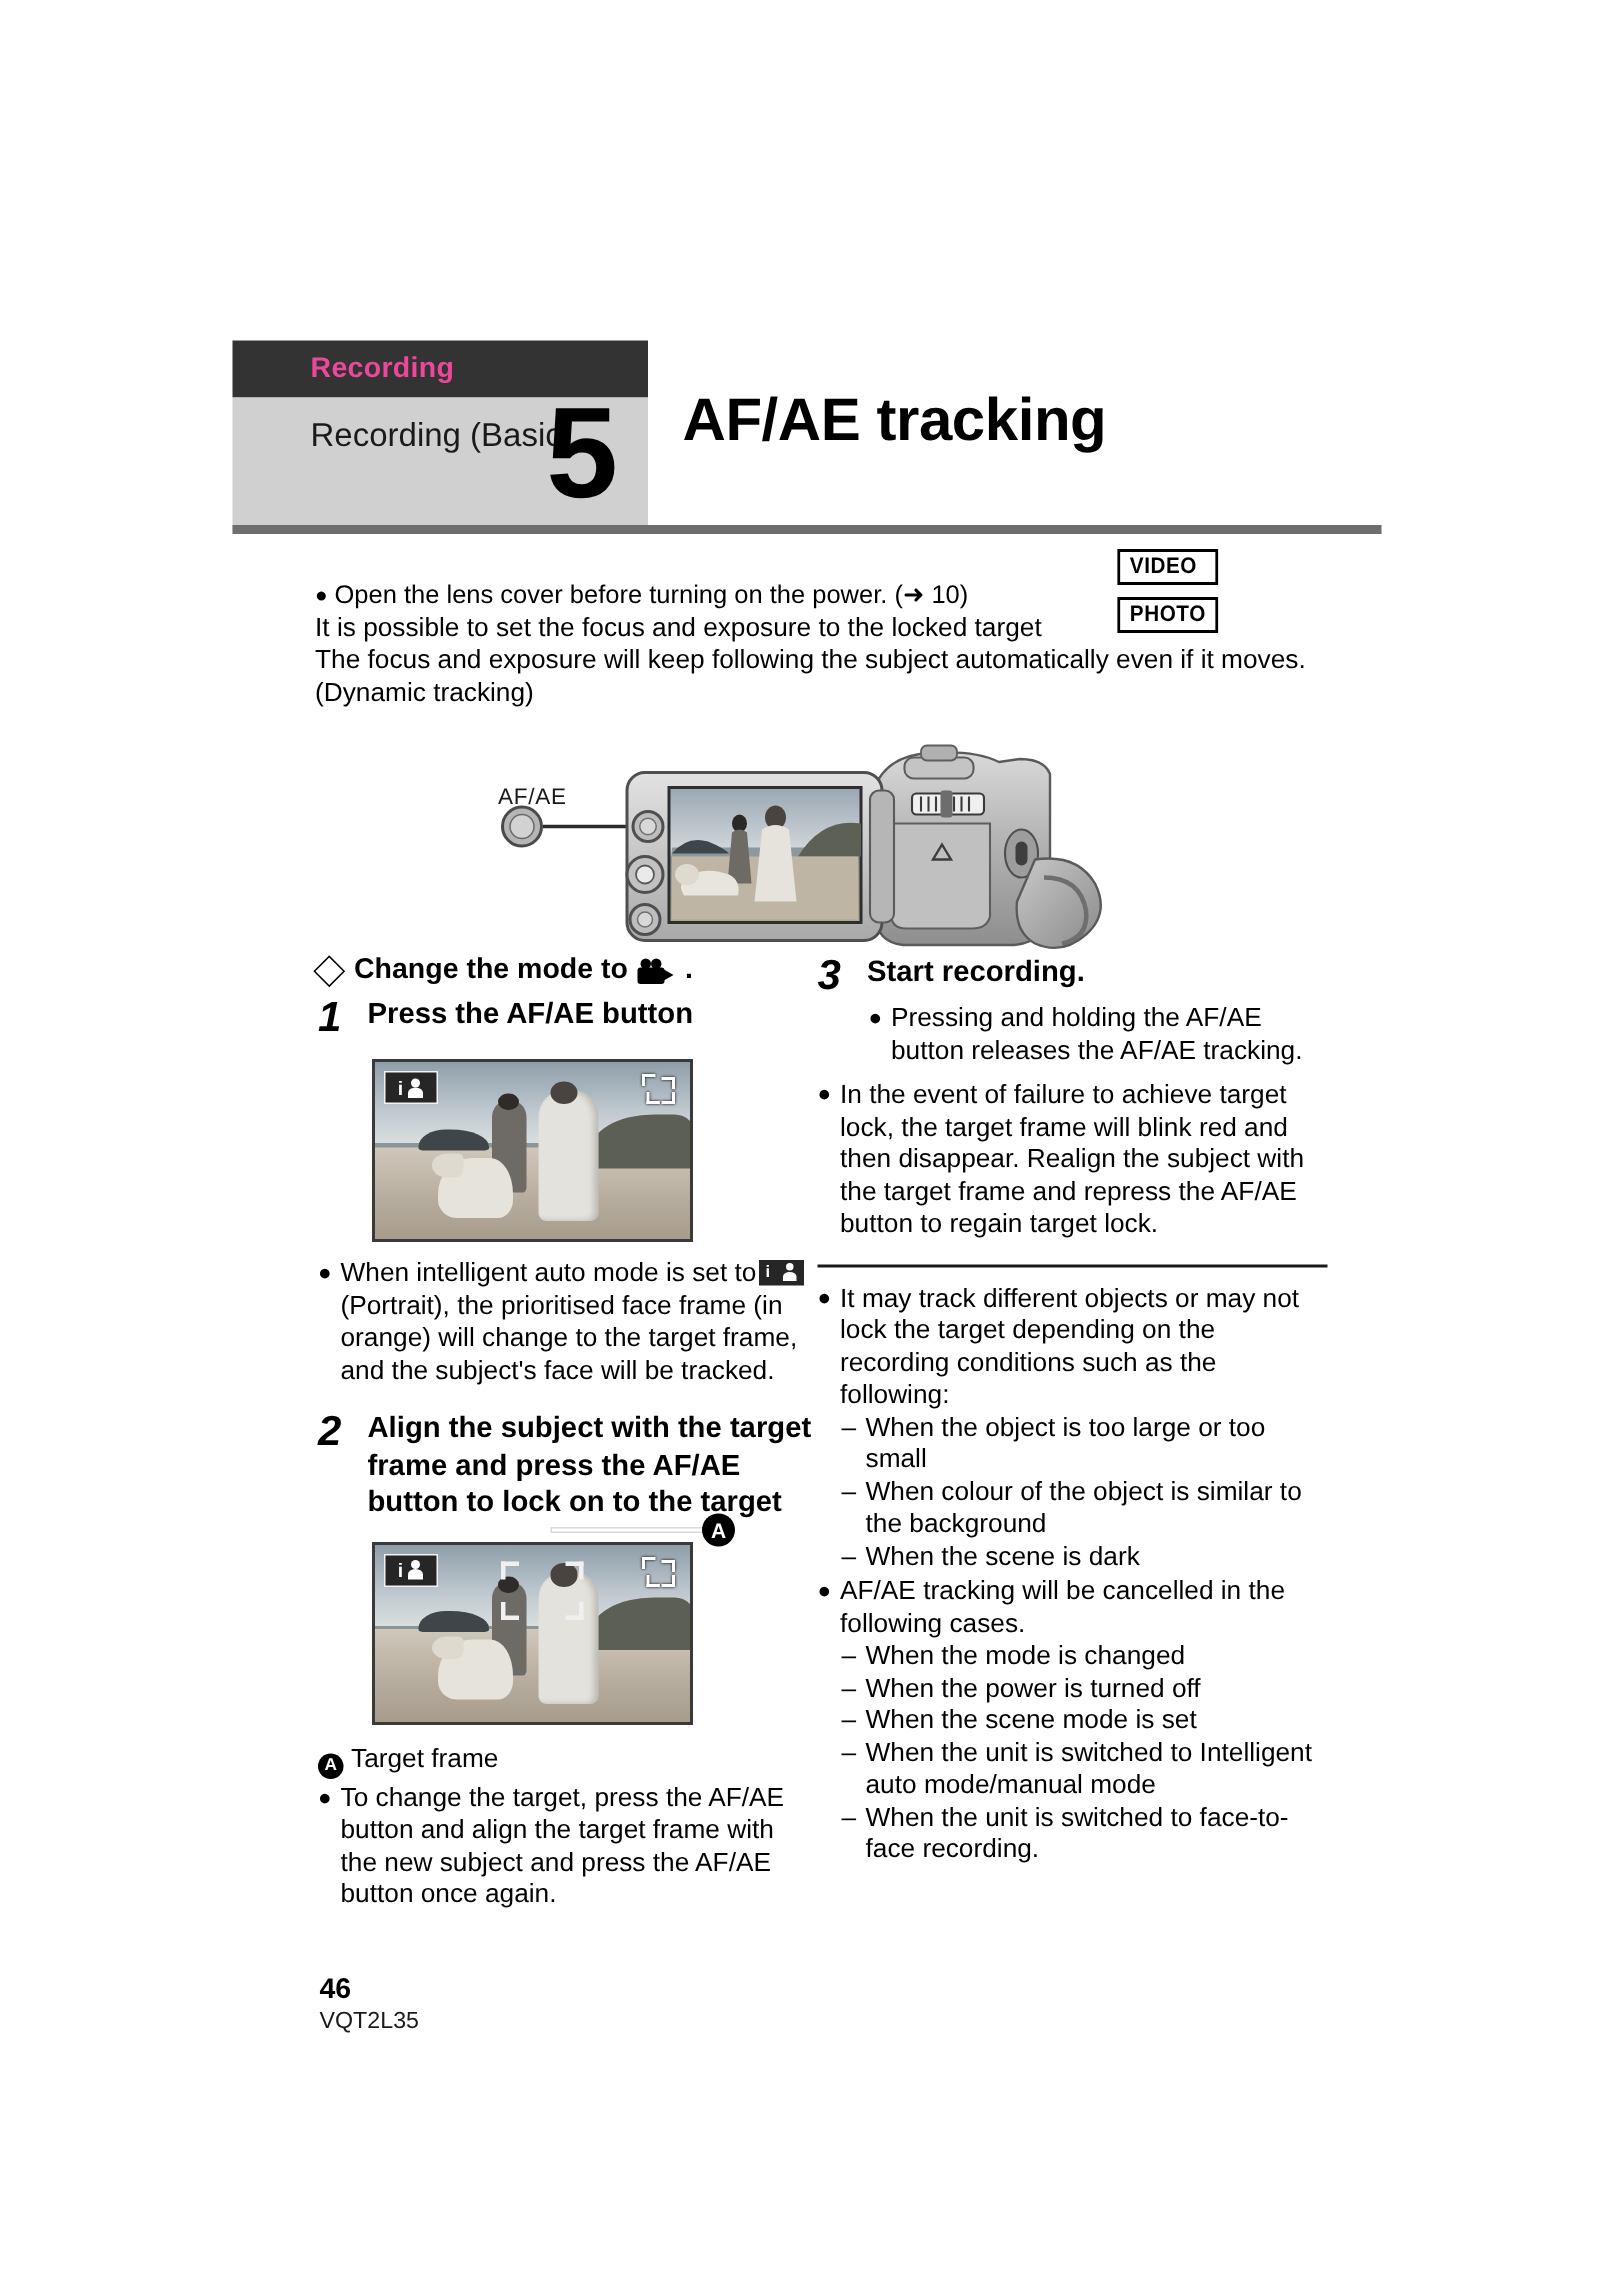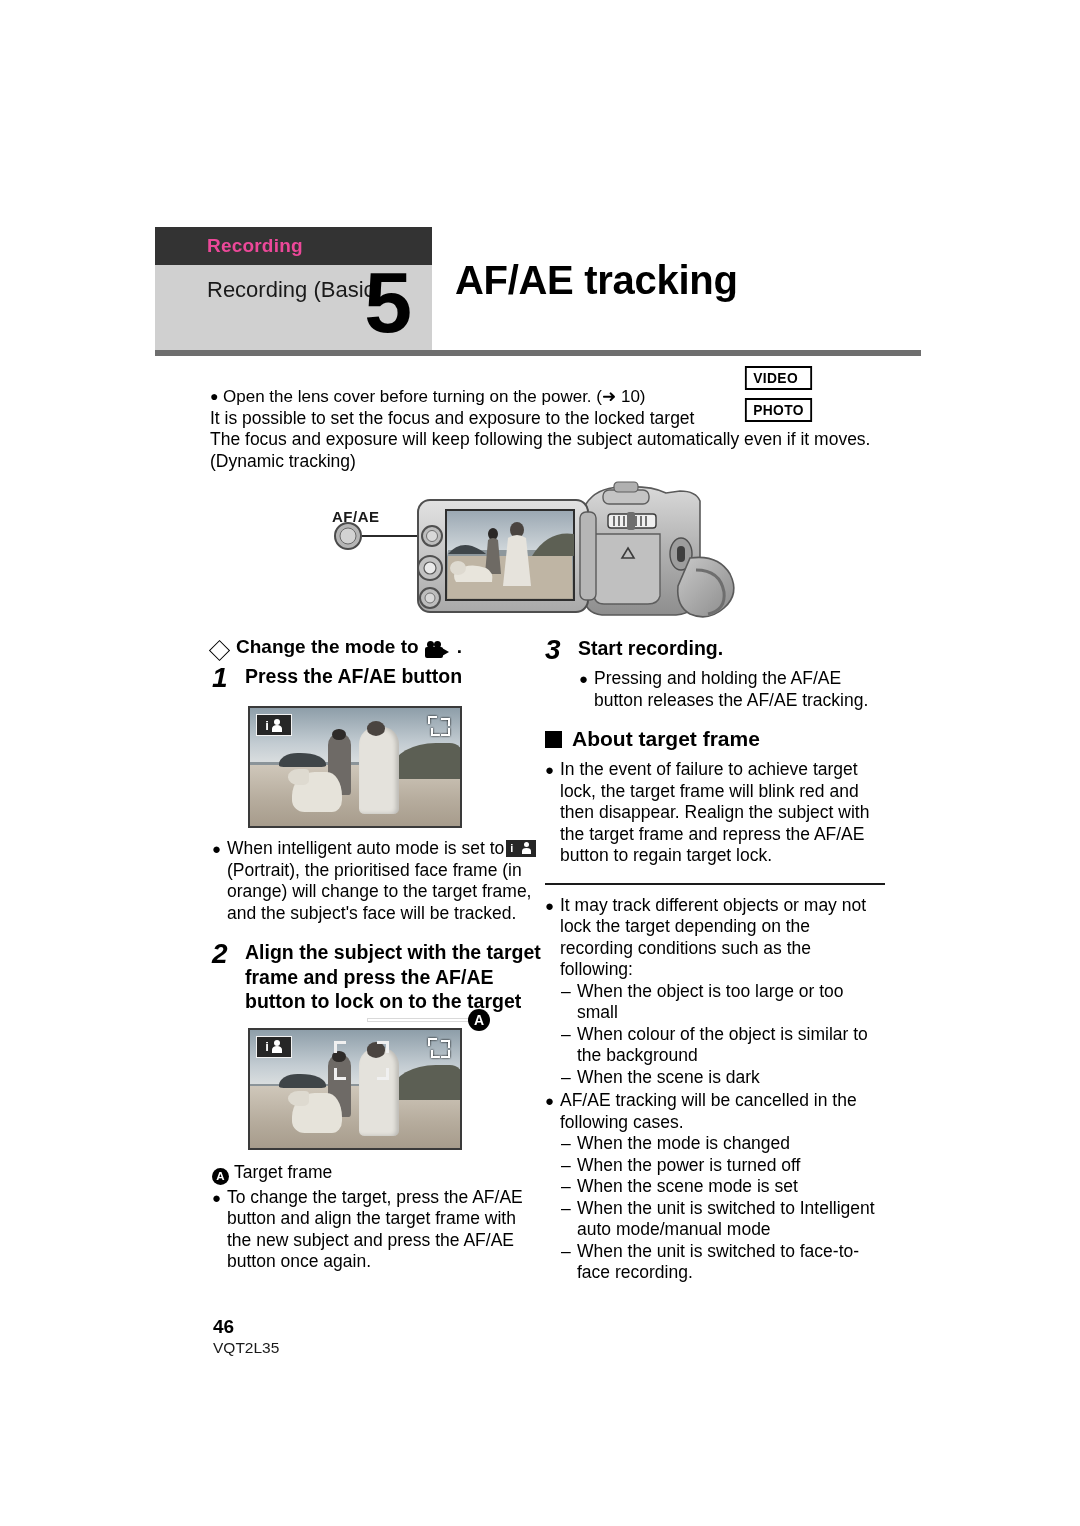--- a/index.html
+++ b/index.html
@@ -123,24 +123,23 @@
     font-size: 14px;
     line-height: 21.5px;
     vertical-align: top;
   }
   .arrow-ref { font-size: 17px; }
 
   
   .illo {
     position: absolute;
     left: 318px;
-    top: 478px;
+    top: 493px;
     width: 460px;
     height: 150px;
-    font-weight: bold;
   }
   .afae-label {
     position: absolute;
     left: 14px;
     top: 30px;
     font-size: 15px;
     letter-spacing: .5px;
     color: #1a1a1a;
   }
 
@@ -155,21 +154,21 @@
     position: absolute;
     left: 545px;
     top: 636px;
     width: 340px;
   }
 
   .mode-line {
     font-size: 19px;
     font-weight: bold;
     display: flex;
-    align-items: flex-end;
+    align-items: center;
     gap: 6px;
     margin-bottom: 6px;
   }
   .diamond {
     width: 13px; height: 13px;
     border: 1.8px solid #000;
     transform: rotate(45deg);
     display: inline-block;
     margin-right: 3px;
     flex: 0 0 auto;
@@ -723,24 +722,20 @@
     <div class="step">
       <span class="step-num">3</span>
       <span class="step-text">Start recording.</span>
     </div>
 
     <div class="note" style="margin-top:4px; padding-left:34px;">
       <span class="note-bullet">●</span>
       <span class="note-body">Pressing and holding the AF/AE button releases the AF/AE tracking.</span>
     </div>
 
-    <div class="sub-head">
-      <span class="sub-head-mark"></span>
-      <span class="sub-head-text">About target frame</span>
-    </div>
 
     <div class="note" style="margin-top:8px;">
       <span class="note-bullet">●</span>
       <span class="note-body">In the event of failure to achieve target lock, the target frame will blink red and then disappear. Realign the subject with the target frame and repress the AF/AE button to regain target lock.</span>
     </div>
 
     <div class="divider"></div>
 
     <div class="note" style="margin-top:0;">
       <span class="note-bullet">●</span>

